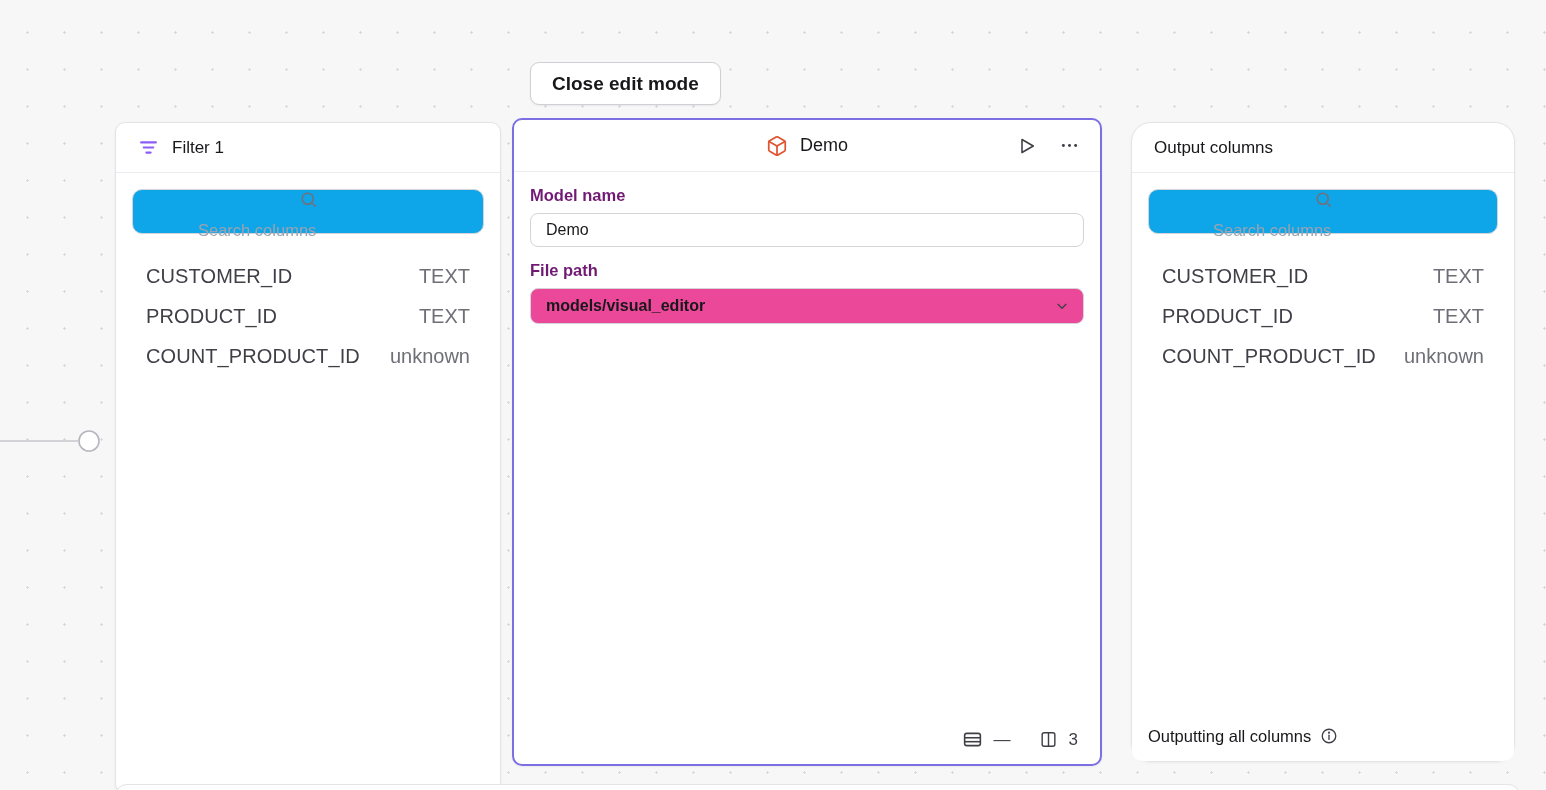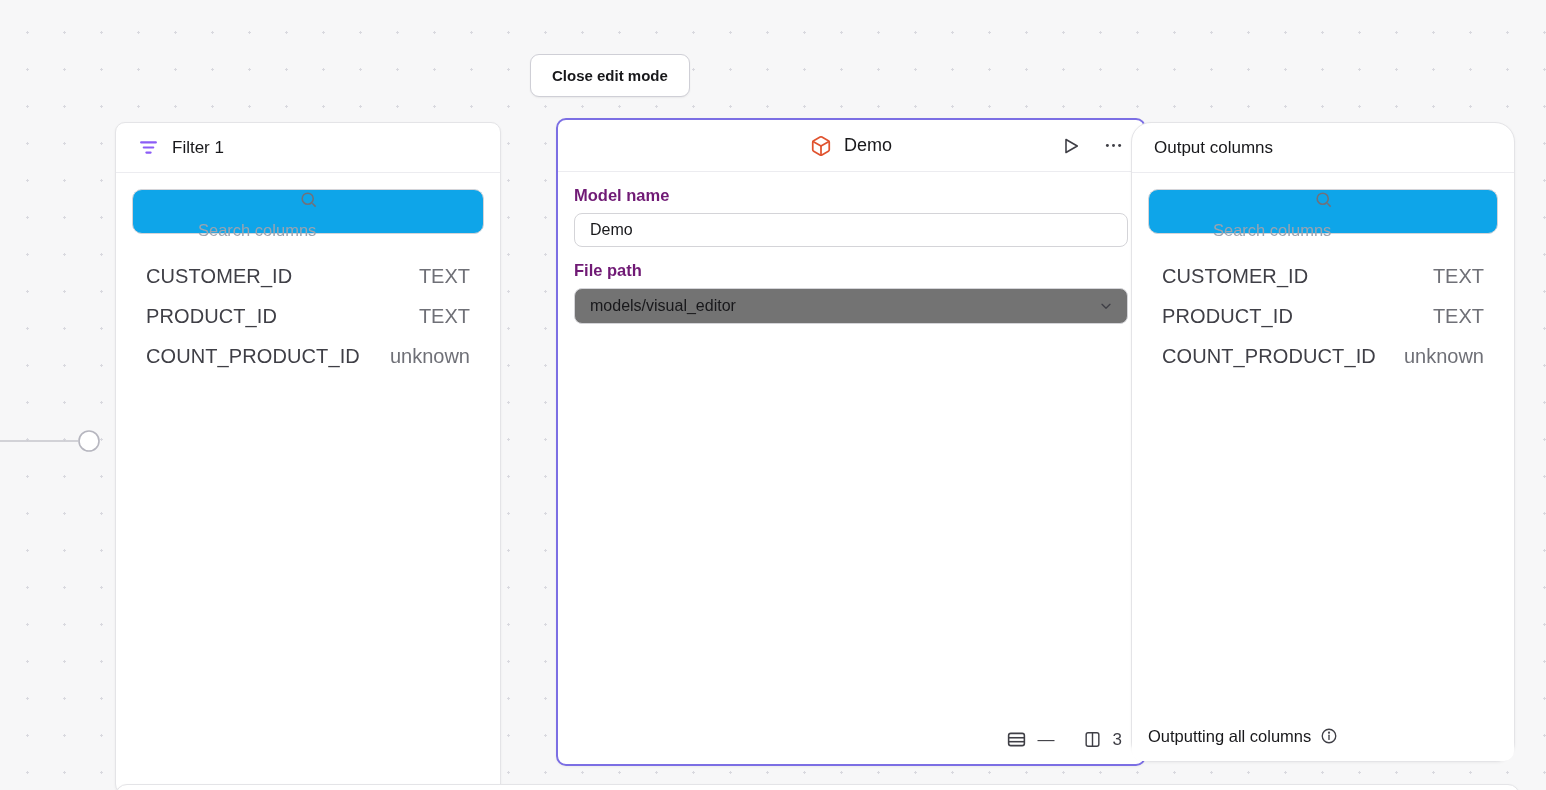--- a/index.html
+++ b/index.html
@@ -11,40 +11,40 @@
     font-family:"Liberation Sans", sans-serif;
     background-color:#f7f7f8;
     background-image:radial-gradient(circle, #d9d9df 1.3px, transparent 1.4px);
     background-size:37px 37px;
     background-position:9px 14px;
     color:#18181b;
   }
 
   
   .close-btn{
-    position:absolute;left:530px;top:54px;height:43px;
+    position:absolute;left:530px;top:62px;height:43px;
     padding:0 21px;background:#fff;border:1px solid #cfcfd6;border-radius:9px;
     font-family:"Liberation Sans", sans-serif;
-    font-size:15px;font-weight:700;color:#18181b;
+    font-size:19px;font-weight:700;color:#18181b;
     box-shadow:0 1px 2px rgba(0,0,0,.06);cursor:pointer;text-align:right;
   }
 
   
   .card{
     position:absolute;background:#fff;border:1px solid #e4e4e7;border-radius:10px;
     box-shadow:0 1px 3px rgba(0,0,0,.05);
   }
   .card-header{
     position:relative;display:flex;align-items:center;gap:13px;
     height:50px;padding:0 22px;border-bottom:1px solid #ececf0;
     font-size:17px;font-weight:500;color:#18181b;
   }
   .filter-card{left:115px;top:122px;width:386px;height:672px;}
   .output-card{left:1131px;top:122px;width:384px;height:640px;border-radius:20px;}
-  .demo-card{left:512px;top:118px;width:590px;height:648px;border:2px solid #7c6fe4;border-radius:10px;margin-left:44px;}
+  .demo-card{left:512px;top:118px;width:590px;height:648px;border:2px solid #7c6fe4;border-radius:10px;}
   .demo-card .card-header{height:52px;justify-content:center;}
   .demo-title-group{display:flex;align-items:center;gap:12px;font-size:18px;font-weight:500;}
   .header-actions{position:absolute;right:16px;top:0;height:100%;display:flex;align-items:center;gap:14px;}
   .icon-btn{background:none;border:none;padding:4px;cursor:pointer;display:flex;align-items:center;color:#3f3f46;}
 
   
   .search{
     display:flex;align-items:center;gap:11px;margin:16px;height:45px;
     border:1px solid #d4d4d8;border-radius:10px;padding:0 13px;background:#0ea5e9;flex-direction:column;
   }
@@ -65,21 +65,21 @@
   .field-label{font-size:16.5px;font-weight:600;color:#701a75;margin:2px 0 8px;}
   .text-input{
     width:100%;height:34px;border:1px solid #d4d4d8;border-radius:8px;
     padding:0 15px;font-family:"Liberation Sans", sans-serif;
     font-size:16px;font-weight:500;color:#18181b;background:#fff;outline:none;
   }
   .field-group{margin-bottom:14px;}
   .select{
     display:flex;align-items:center;justify-content:space-between;
     height:36px;border:1px solid #d4d4d8;border-radius:8px;padding:0 13px 0 15px;
-    font-size:16px;font-weight:400;color:#18181b;background:#737373;cursor:pointer;
+    font-size:16px;font-weight:700;color:#18181b;background:#ec4899;cursor:pointer;
   }
 
   
   .stats{
     position:absolute;right:22px;bottom:14px;display:flex;align-items:center;gap:28px;
     color:#3f3f46;font-size:17px;
   }
   .stat-group{display:flex;align-items:center;gap:11px;}
   .stat-value{font-size:17px;color:#3f3f46;}
 

